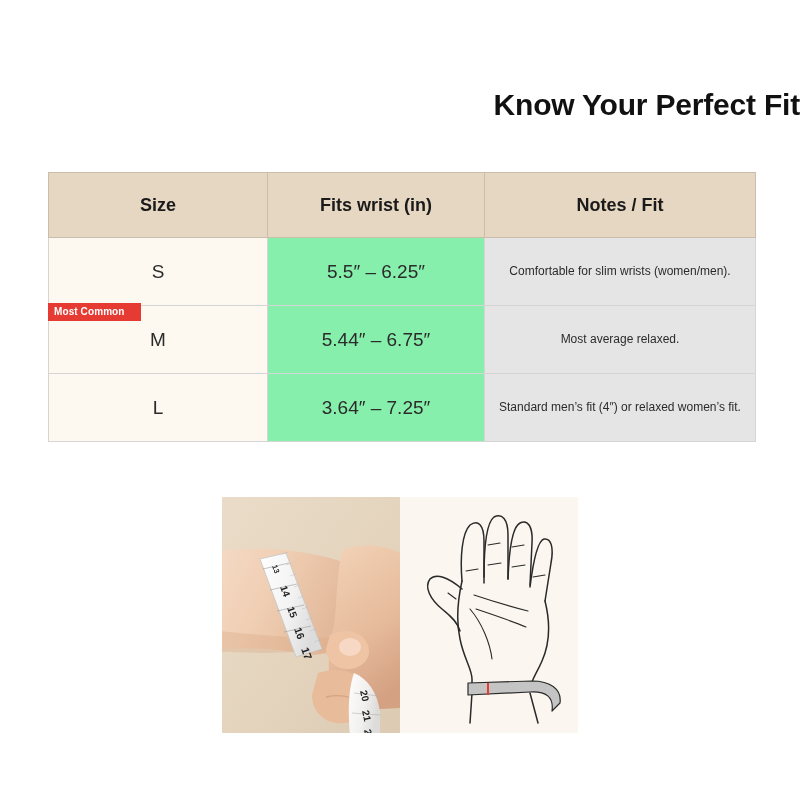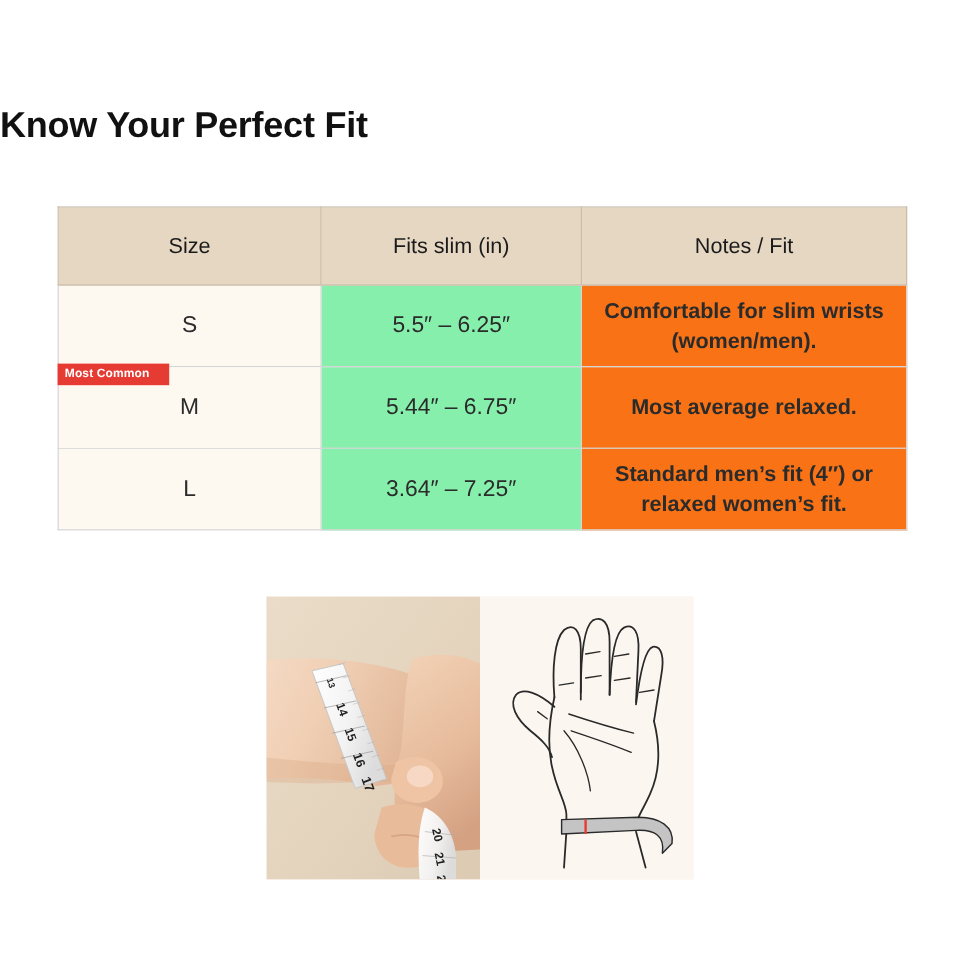--- a/index.html
+++ b/index.html
@@ -15,21 +15,21 @@
     overflow: hidden;
     position: relative;
   }
 
   
   .page-title {
     position: absolute;
     left: 0;
     top: 88px;
     width: 800px;
-    text-align: left;
+    text-align: right;
     font-size: 30px;
     font-weight: bold;
     letter-spacing: -0.2px;
     color: #111111;
   }
 
   
   .size-table {
     position: absolute;
     left: 48px;
@@ -43,21 +43,21 @@
   .size-table td {
     border: 1px solid #D5D5D5;
     padding: 0;
     vertical-align: middle;
     text-align: center;
   }
   .size-table thead th {
     background: #E6D7C3;
     height: 64px;
     font-size: 18px;
-    font-weight: normal;
+    font-weight: bold;
     color: #1A1A1A;
     border-color: #CBBDA9;
   }
   .col-size   { width: 218px; }
   .col-wrist  { width: 216px; }
   .col-notes  { width: 270px; }
 
   .size-table tbody tr { height: 68px; }
   .cell-size {
     background: #FDF8F0;
@@ -65,26 +65,25 @@
     color: #2B2B2B;
     position: relative;
   }
   .cell-wrist {
     background: #86efac;
     font-size: 19px;
     color: #2B2B2B;
     white-space: nowrap;
   }
   .cell-notes {
-    background: #f97316;
-    font-size: 18px;
+    background: #e5e5e5;
+    font-size: 12px;
     line-height: 1.38;
     color: #2B2B2B;
     padding: 0 14px;
-    font-weight: bold;
   }
 
   
   .badge-most-common {
     position: absolute;
     left: 48px;
     top: 303px;
     background: #E63B33;
     color: #FFFFFF;
     font-size: 10px;
@@ -120,21 +119,21 @@
 </style>
 </head>
 <body>
 
 <div class="page-title">Know Your Perfect Fit</div>
 
 <table class="size-table">
   <thead>
     <tr>
       <th class="col-size">Size</th>
-      <th class="col-wrist">Fits slim (in)</th>
+      <th class="col-wrist">Fits wrist (in)</th>
       <th class="col-notes">Notes / Fit</th>
     </tr>
   </thead>
   <tbody>
     <tr>
       <td class="cell-size">S</td>
       <td class="cell-wrist">5.5″ – 6.25″</td>
       <td class="cell-notes">Comfortable for slim wrists (women/men).</td>
     </tr>
     <tr>

